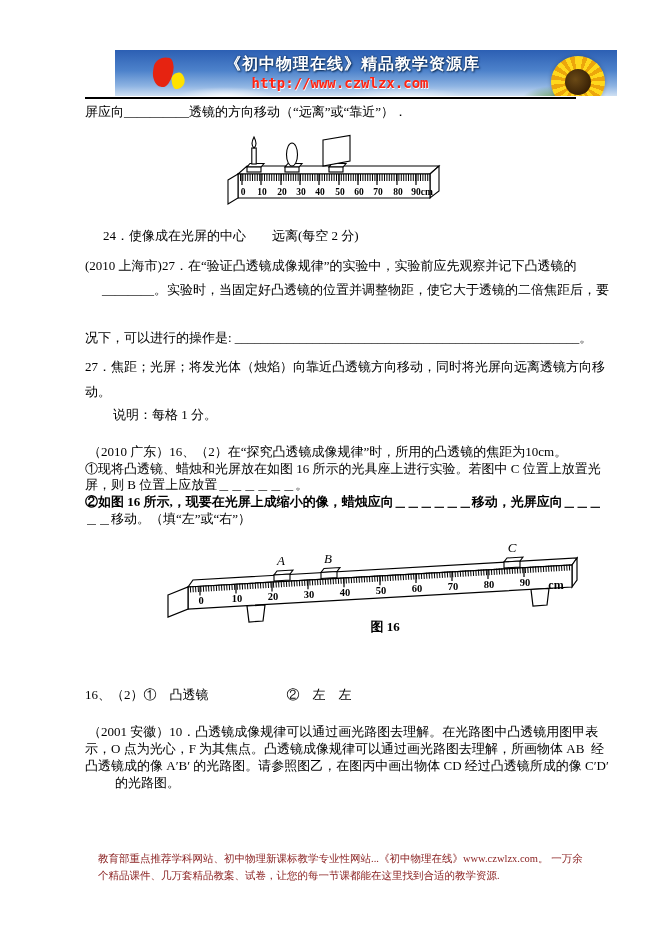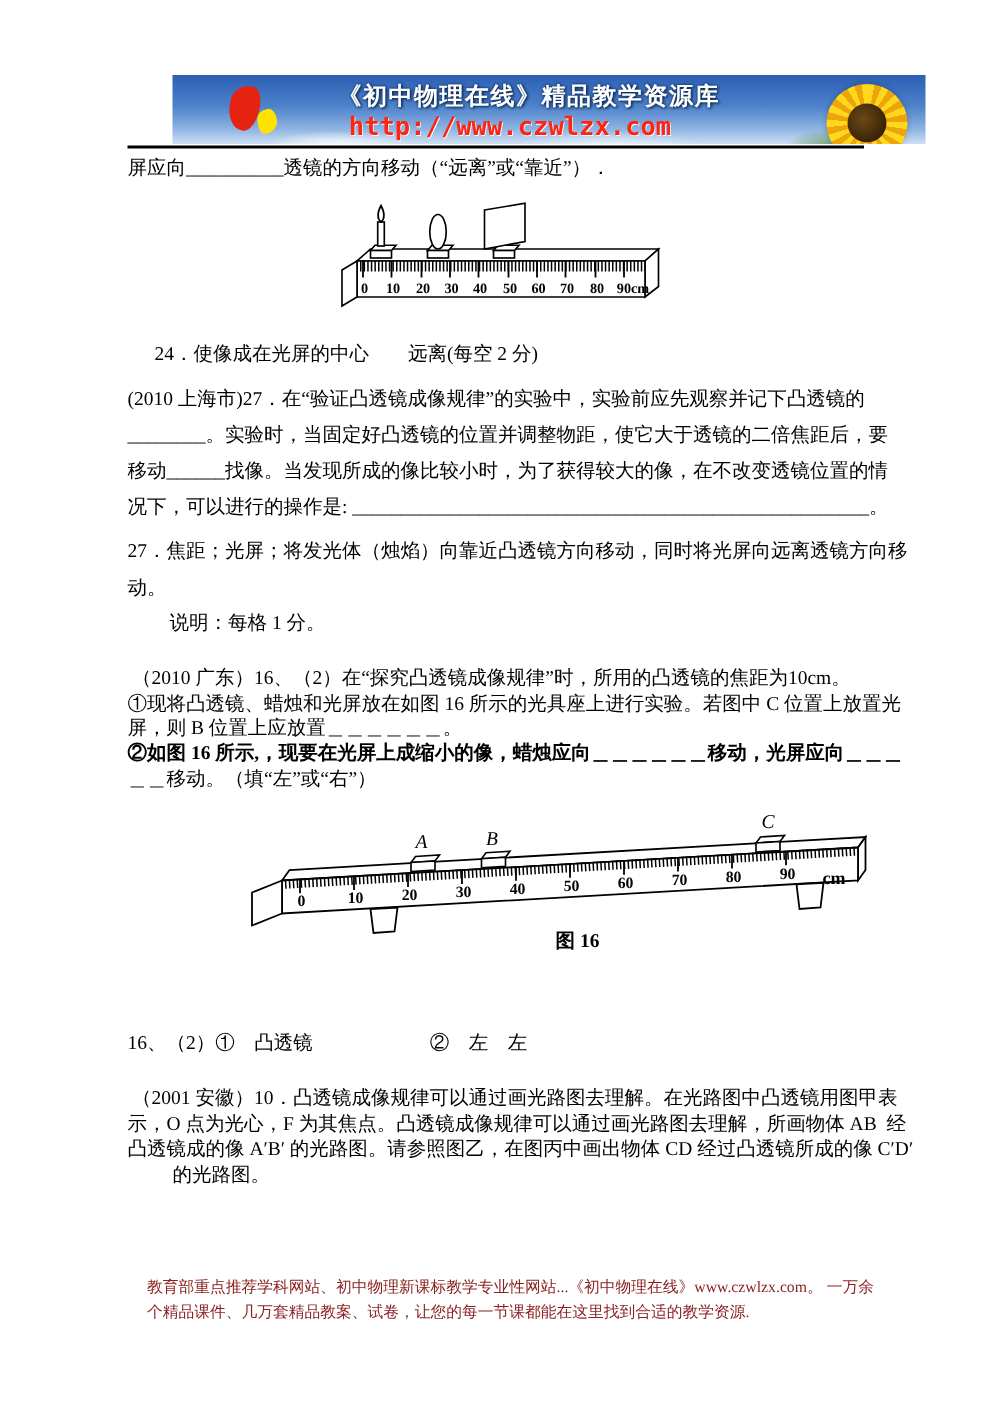--- a/index.html
+++ b/index.html
@@ -15,21 +15,21 @@
       radial-gradient(50px 20px at 88% 108%, rgba(60,130,40,0.8), rgba(60,130,40,0) 70%),
       linear-gradient(180deg, #2c5fb3 0%, #4d82cb 45%, #8db3e2 78%, #cfe0f3 100%);
   }
   .banner-title {
     position:absolute; left:110px; top:4px; width:250px; text-align:center;
     color:#fff; font-size:16px; font-weight:bold; letter-spacing:1px;
     text-shadow:1px 1px 2px #0a2a55, 0 0 2px #0a2a55; white-space:nowrap;
   }
   .banner-url {
     position:absolute; left:110px; top:25px; width:230px; text-align:center;
-    color:#ff2312; font-size:17px; font-weight:bold;
+    color:#ff2312; font-size:14px; font-weight:bold;
     font-family:"DejaVu Sans Mono", monospace;
     text-shadow:0.5px 0.5px 0 #fff; white-space:nowrap;
   }
   .logo-flame {
     position:absolute; left:38px; top:7px; width:20px; height:30px;
     background:#e62311; border-radius:65% 35% 45% 55% / 40% 45% 60% 55%;
     transform:rotate(10deg);
   }
   .logo-flame::after {
     content:""; position:absolute; left:20px; top:13px; width:13px; height:16px;
@@ -121,22 +121,21 @@
       <path d="M105,33 L119,33 L122,29.5 L108,29.5 Z"></path>
         <rect x="105" y="33" width="14" height="5"></rect>
       <line x1="112" y1="29.5" x2="112" y2="27"></line>
       <path d="M99,6 L126,1.5 L126,27 L99,32 Z"></path>
     </g>
   </svg>
 
   <div class="line" style="left:103px; top:227px;">24．使像成在光屏的中心　　远离(每空 2 分)</div>
 
   <div class="line" style="left:85px; top:257px;">(2010 上海市)27．在“验证凸透镜成像规律”的实验中，实验前应先观察并记下凸透镜的</div>
-  <div class="line" style="left:85px; top:281px;">________。实验时，当固定好凸透镜的位置并调整物距，使它大于透镜的二倍焦距后，要</div>
-  <div class="line" style="left:85px; top:305px;">移动______找像。当发现所成的像比较小时，为了获得较大的像，在不改变透镜位置的情</div>
+  <div class="line" style="left:102px; top:281px;">________。实验时，当固定好凸透镜的位置并调整物距，使它大于透镜的二倍焦距后，要</div>
   <div class="line" style="left:85px; top:329px;">况下，可以进行的操作是: _____________________________________________________。</div>
 
   <div class="line" style="left:85px; top:358px;">27．焦距；光屏；将发光体（烛焰）向靠近凸透镜方向移动，同时将光屏向远离透镜方向移</div>
   <div class="line" style="left:85px; top:383px;">动。</div>
   <div class="line" style="left:113px; top:406px;">说明：每格 1 分。</div>
 
   <div class="line" style="left:88px; top:443px;">（2010 广东）16、（2）在“探究凸透镜成像规律”时，所用的凸透镜的焦距为10cm。</div>
   <div class="line" style="left:85px; top:460px;">①现将凸透镜、蜡烛和光屏放在如图 16 所示的光具座上进行实验。若图中 C 位置上放置光</div>
   <div class="line" style="left:85px; top:476px;">屏，则 B 位置上应放置＿＿＿＿＿＿。</div>
   <div class="line" style="left:85px; top:493px;font-weight:bold;">②如图 16 所示,，现要在光屏上成缩小的像，蜡烛应向＿＿＿＿＿＿移动，光屏应向＿＿＿</div>

